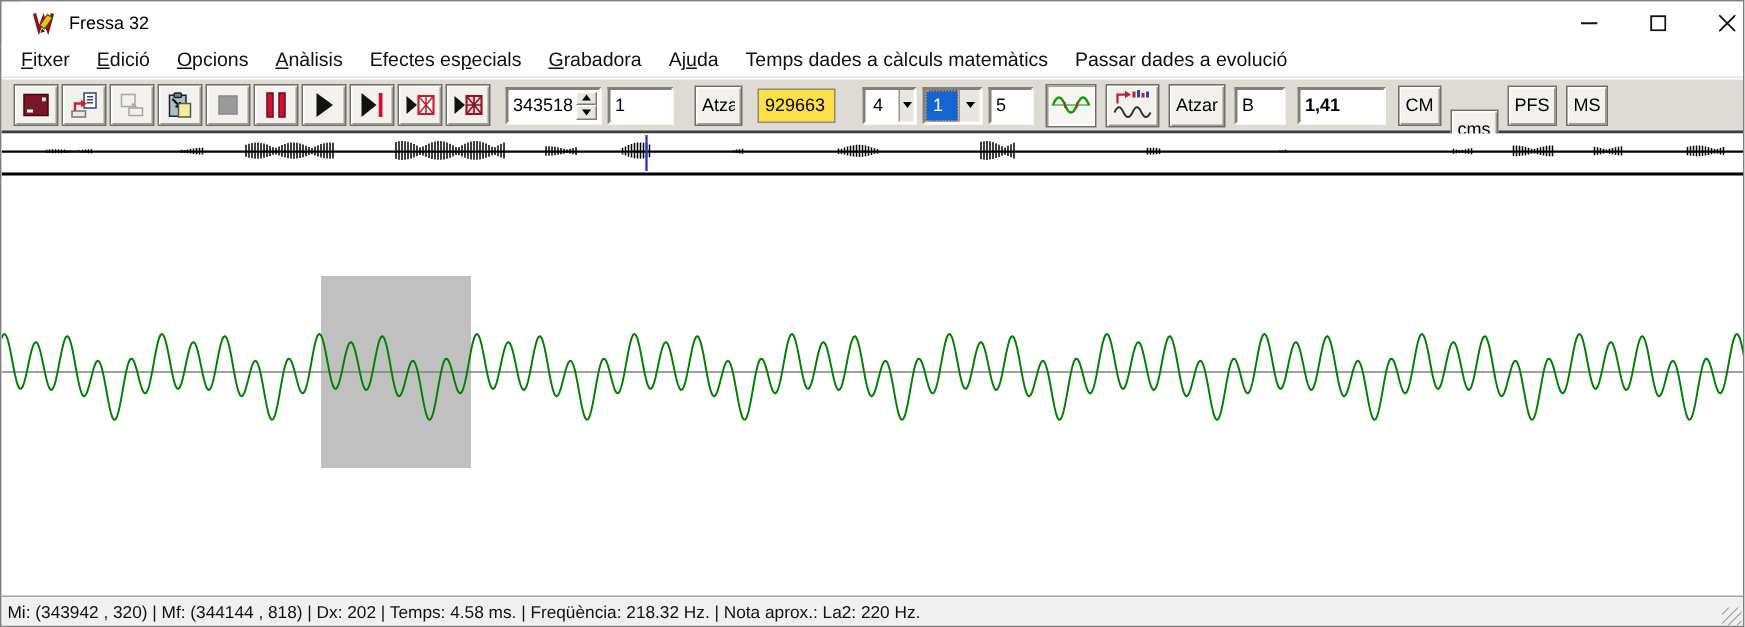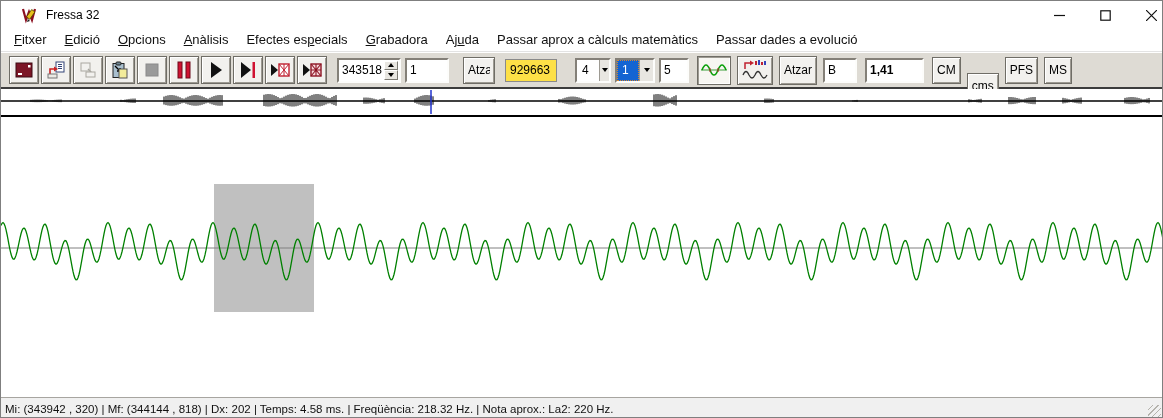--- a/index.html
+++ b/index.html
@@ -99,21 +99,21 @@
   </div>
 
   <div class="menubar">
       <span class="menu-item"><u>F</u>itxer</span>
       <span class="menu-item"><u>E</u>dició</span>
       <span class="menu-item"><u>O</u>pcions</span>
       <span class="menu-item"><u>A</u>nàlisis</span>
       <span class="menu-item">Efectes es<u>p</u>ecials</span>
       <span class="menu-item"><u>G</u>rabadora</span>
       <span class="menu-item">Aj<u>u</u>da</span>
-      <span class="menu-item">Passar aprox a càlculs matemàtics</span>
+      <span class="menu-item">Temps dades a càlculs matemàtics</span>
       <span class="menu-item">Passar dades a evolució</span>
     </div>
 
   <div class="toolbar">
 
     <div class="tbtn">
       <svg class="icon-svg" width="20" height="18" viewBox="0 0 20 18">
         <rect x="2" y="2" width="16" height="14" fill="#7c1626" stroke="#3d0a12"></rect>
         <rect x="14" y="4" width="2.5" height="2.5" fill="#fff"></rect>
         <rect x="4" y="12" width="4" height="2" fill="#fff"></rect>

